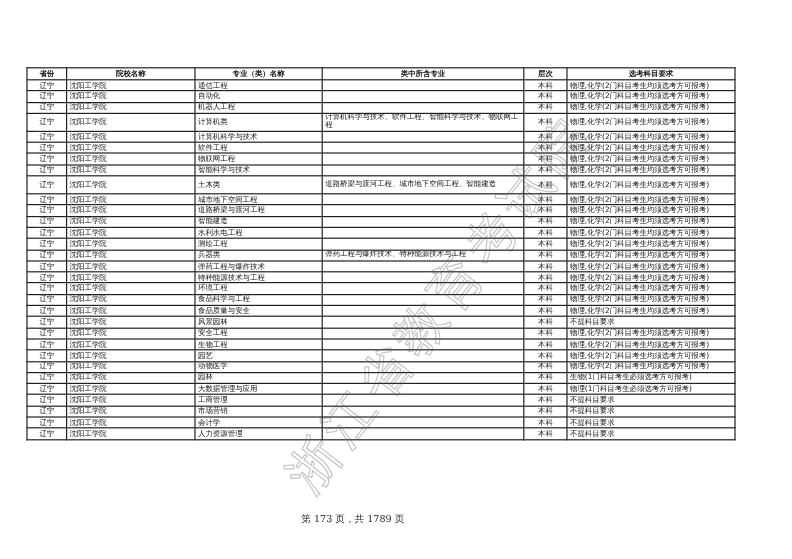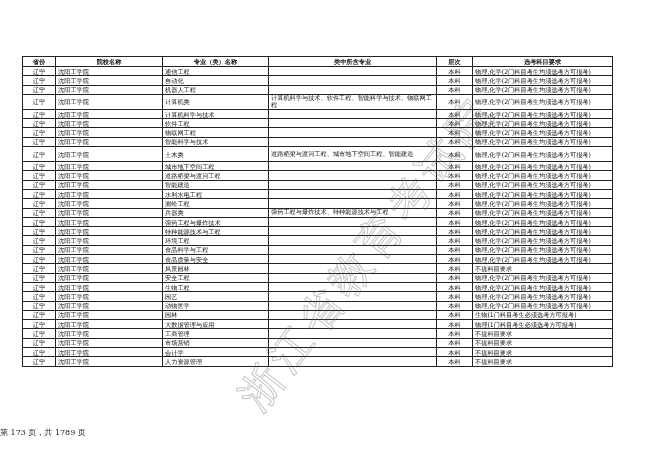--- a/index.html
+++ b/index.html
@@ -9,21 +9,21 @@
   table.grid { position: absolute; left: 22px; top: 56px; width: 590px;
                border-collapse: collapse; table-layout: fixed; font-size: 6.2px; line-height: 7px; }
   table.grid th, table.grid td { border: 0.8px solid #222; padding: 0 2px; height: 8.3px;
                overflow: hidden; white-space: nowrap; vertical-align: middle; }
   table.grid th { font-weight: bold; text-align: center; height: 9px; }
   table.grid td.c { text-align: center; }
   table.grid td.wrap { white-space: normal; line-height: 6.6px; }
   table.grid tr.tall td { height: 14px; }
   .col-prov { width: 33px; } .col-school { width: 107px; } .col-major { width: 106px; }
   .col-incl { width: 168px; } .col-level { width: 36px; } .col-req { width: 140px; }
-  .footer { position: absolute; left: 0; width: 588px; top: 427px; text-align: left;
+  .footer { position: absolute; left: 0; width: 588px; top: 427px; text-align: center;
             font-family: "DejaVu Serif", "Liberation Serif", serif; font-size: 8px; color: #222; }
   .watermark { position: absolute; left: 175px; top: 225px; transform: rotate(-52deg);
                transform-origin: center; font-size: 42px; letter-spacing: 6px;
                color: rgba(120,120,120,0.22); white-space: nowrap; pointer-events: none;
                -webkit-text-stroke: 1px rgba(90,90,90,0.35); color: transparent; }
 </style>
 </head>
 <body>
 
 <div class="page">

